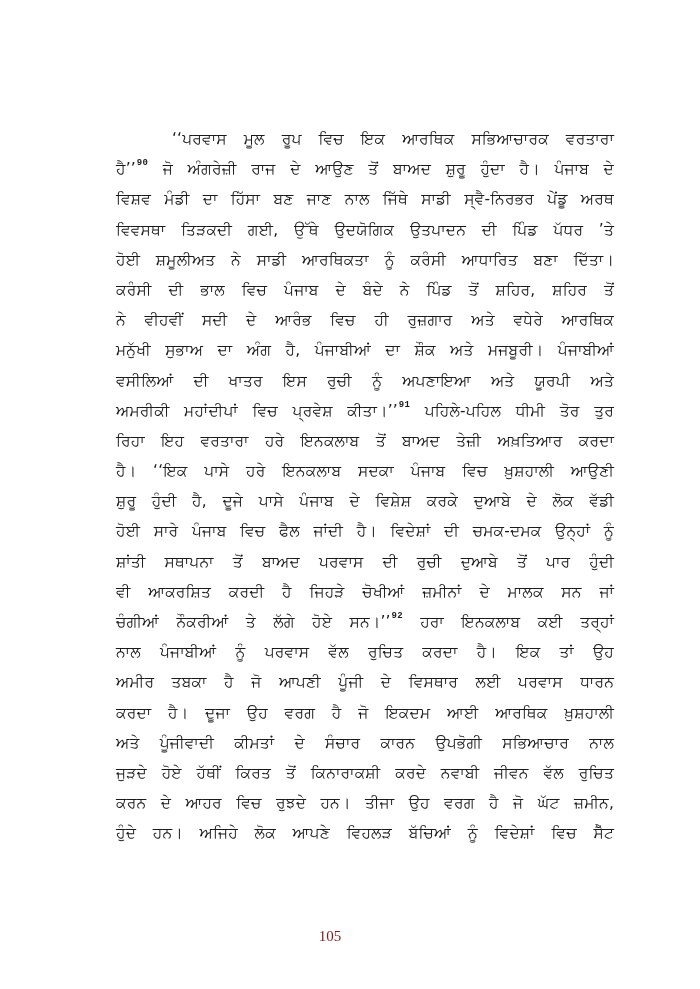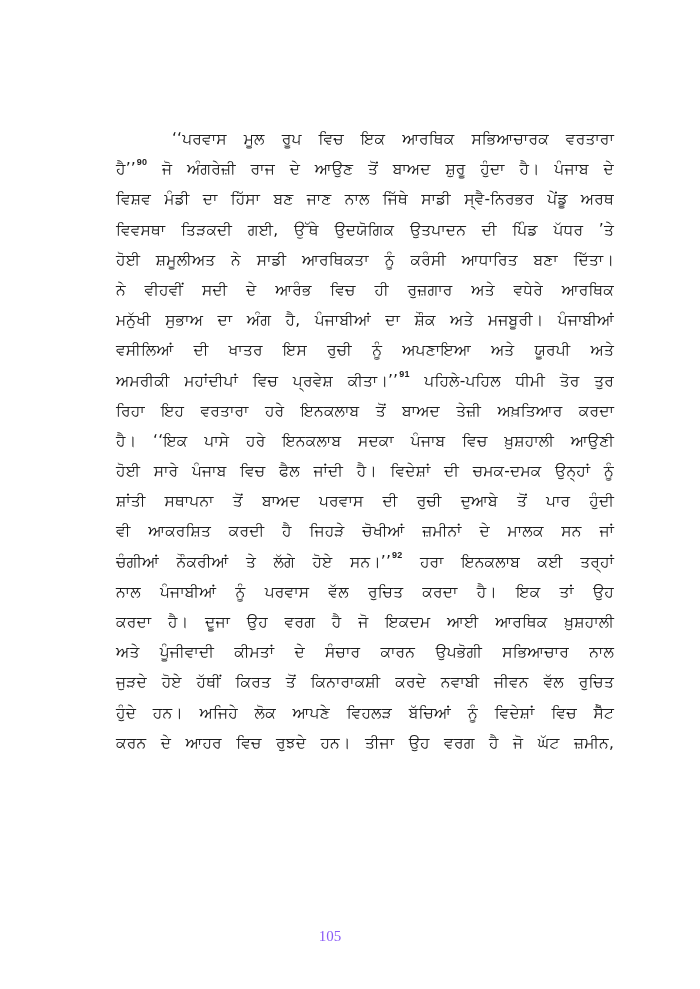--- a/index.html
+++ b/index.html
@@ -32,58 +32,61 @@
       letter-spacing: 0.2px;
       word-spacing: 2px;
     }
     .line.first {
       padding-left: 56px;
     }
     .line.last {
       text-align-last: justify;
     }
     sup {
-      font-family: Liberation Sans, sans-serif;
+      font-family: Liberation Mono, monospace;
       font-size: 9px;
       font-weight: bold;
       vertical-align: 9px;
       line-height: 0;
       margin-left: 1px;
     }
     .page-number {
       position: absolute;
       left: 0;
       width: 660px;
       top: 928px;
       text-align: center;
       font-family: "Liberation Serif", serif;
       font-size: 15px;
-      color: #8b5cf6;
+      color: #7f1d1d;
     }
   </style>
 </head>
 <body>
 
 <div class="page">
   <div class="line first"><span>‘‘ਪਰਵਾਸ ਮੂਲ ਰੂਪ ਵਿਚ ਇਕ ਆਰਥਿਕ ਸਭਿਆਚਾਰਕ ਵਰਤਾਰਾ</span></div>
   <div class="line"><span>ਹੈ’’</span><sup>90</sup><span> ਜੋ ਅੰਗਰੇਜ਼ੀ ਰਾਜ ਦੇ ਆਉਣ ਤੋਂ ਬਾਅਦ ਸ਼ੁਰੂ ਹੁੰਦਾ ਹੈ। ਪੰਜਾਬ ਦੇ</span></div>
   <div class="line"><span>ਵਿਸ਼ਵ ਮੰਡੀ ਦਾ ਹਿੱਸਾ ਬਣ ਜਾਣ ਨਾਲ ਜਿੱਥੇ ਸਾਡੀ ਸ੍ਵੈ-ਨਿਰਭਰ ਪੇਂਡੂ ਅਰਥ</span></div>
   <div class="line"><span>ਵਿਵਸਥਾ ਤਿੜਕਦੀ ਗਈ, ਉੱਥੇ ਉਦਯੋਗਿਕ ਉਤਪਾਦਨ ਦੀ ਪਿੰਡ ਪੱਧਰ ’ਤੇ</span></div>
   <div class="line"><span>ਹੋਈ ਸ਼ਮੂਲੀਅਤ ਨੇ ਸਾਡੀ ਆਰਥਿਕਤਾ ਨੂੰ ਕਰੰਸੀ ਆਧਾਰਿਤ ਬਣਾ ਦਿੱਤਾ।</span></div>
+  <div class="line"><span>ਕਰੰਸੀ ਦੀ ਭਾਲ ਵਿਚ ਪੰਜਾਬ ਦੇ ਬੰਦੇ ਨੇ ਪਿੰਡ ਤੋਂ ਸ਼ਹਿਰ, ਸ਼ਹਿਰ ਤੋਂ</span></div>
   <div class="line"><span>ਨੇ ਵੀਹਵੀਂ ਸਦੀ ਦੇ ਆਰੰਭ ਵਿਚ ਹੀ ਰੁਜ਼ਗਾਰ ਅਤੇ ਵਧੇਰੇ ਆਰਥਿਕ</span></div>
   <div class="line"><span>ਮਨੁੱਖੀ ਸੁਭਾਅ ਦਾ ਅੰਗ ਹੈ, ਪੰਜਾਬੀਆਂ ਦਾ ਸ਼ੌਕ ਅਤੇ ਮਜਬੂਰੀ। ਪੰਜਾਬੀਆਂ</span></div>
   <div class="line"><span>ਵਸੀਲਿਆਂ ਦੀ ਖਾਤਰ ਇਸ ਰੁਚੀ ਨੂੰ ਅਪਣਾਇਆ ਅਤੇ ਯੂਰਪੀ ਅਤੇ</span></div>
   <div class="line"><span>ਅਮਰੀਕੀ ਮਹਾਂਦੀਪਾਂ ਵਿਚ ਪ੍ਰਵੇਸ਼ ਕੀਤਾ।’’</span><sup>91</sup><span> ਪਹਿਲੇ-ਪਹਿਲ ਧੀਮੀ ਤੋਰ ਤੁਰ</span></div>
   <div class="line"><span>ਰਿਹਾ ਇਹ ਵਰਤਾਰਾ ਹਰੇ ਇਨਕਲਾਬ ਤੋਂ ਬਾਅਦ ਤੇਜ਼ੀ ਅਖ਼ਤਿਆਰ ਕਰਦਾ</span></div>
   <div class="line"><span>ਹੈ। ‘‘ਇਕ ਪਾਸੇ ਹਰੇ ਇਨਕਲਾਬ ਸਦਕਾ ਪੰਜਾਬ ਵਿਚ ਖ਼ੁਸ਼ਹਾਲੀ ਆਉਣੀ</span></div>
+  <div class="line"><span>ਸ਼ੁਰੂ ਹੁੰਦੀ ਹੈ, ਦੂਜੇ ਪਾਸੇ ਪੰਜਾਬ ਦੇ ਵਿਸ਼ੇਸ਼ ਕਰਕੇ ਦੁਆਬੇ ਦੇ ਲੋਕ ਵੱਡੀ</span></div>
   <div class="line"><span>ਹੋਈ ਸਾਰੇ ਪੰਜਾਬ ਵਿਚ ਫੈਲ ਜਾਂਦੀ ਹੈ। ਵਿਦੇਸ਼ਾਂ ਦੀ ਚਮਕ-ਦਮਕ ਉਨ੍ਹਾਂ ਨੂੰ</span></div>
   <div class="line"><span>ਸ਼ਾਂਤੀ ਸਥਾਪਨਾ ਤੋਂ ਬਾਅਦ ਪਰਵਾਸ ਦੀ ਰੁਚੀ ਦੁਆਬੇ ਤੋਂ ਪਾਰ ਹੁੰਦੀ</span></div>
   <div class="line"><span>ਵੀ ਆਕਰਸ਼ਿਤ ਕਰਦੀ ਹੈ ਜਿਹੜੇ ਚੋਖੀਆਂ ਜ਼ਮੀਨਾਂ ਦੇ ਮਾਲਕ ਸਨ ਜਾਂ</span></div>
   <div class="line"><span>ਚੰਗੀਆਂ ਨੌਕਰੀਆਂ ਤੇ ਲੱਗੇ ਹੋਏ ਸਨ।’’</span><sup>92</sup><span> ਹਰਾ ਇਨਕਲਾਬ ਕਈ ਤਰ੍ਹਾਂ</span></div>
   <div class="line"><span>ਨਾਲ ਪੰਜਾਬੀਆਂ ਨੂੰ ਪਰਵਾਸ ਵੱਲ ਰੁਚਿਤ ਕਰਦਾ ਹੈ। ਇਕ ਤਾਂ ਉਹ</span></div>
+  <div class="line"><span>ਅਮੀਰ ਤਬਕਾ ਹੈ ਜੋ ਆਪਣੀ ਪੂੰਜੀ ਦੇ ਵਿਸਥਾਰ ਲਈ ਪਰਵਾਸ ਧਾਰਨ</span></div>
   <div class="line"><span>ਕਰਦਾ ਹੈ। ਦੂਜਾ ਉਹ ਵਰਗ ਹੈ ਜੋ ਇਕਦਮ ਆਈ ਆਰਥਿਕ ਖ਼ੁਸ਼ਹਾਲੀ</span></div>
   <div class="line"><span>ਅਤੇ ਪੂੰਜੀਵਾਦੀ ਕੀਮਤਾਂ ਦੇ ਸੰਚਾਰ ਕਾਰਨ ਉਪਭੋਗੀ ਸਭਿਆਚਾਰ ਨਾਲ</span></div>
   <div class="line"><span>ਜੁੜਦੇ ਹੋਏ ਹੱਥੀਂ ਕਿਰਤ ਤੋਂ ਕਿਨਾਰਾਕਸ਼ੀ ਕਰਦੇ ਨਵਾਬੀ ਜੀਵਨ ਵੱਲ ਰੁਚਿਤ</span></div>
+  <div class="line last"><span>ਕਰਨ ਦੇ ਆਹਰ ਵਿਚ ਰੁਝਦੇ ਹਨ। ਤੀਜਾ ਉਹ ਵਰਗ ਹੈ ਜੋ ਘੱਟ ਜ਼ਮੀਨ,</span></div>
   <div class="line"><span>ਹੁੰਦੇ ਹਨ। ਅਜਿਹੇ ਲੋਕ ਆਪਣੇ ਵਿਹਲੜ ਬੱਚਿਆਂ ਨੂੰ ਵਿਦੇਸ਼ਾਂ ਵਿਚ ਸੈੱਟ</span></div>
-  <div class="line last"><span>ਕਰਨ ਦੇ ਆਹਰ ਵਿਚ ਰੁਝਦੇ ਹਨ। ਤੀਜਾ ਉਹ ਵਰਗ ਹੈ ਜੋ ਘੱਟ ਜ਼ਮੀਨ,</span></div>
 </div>
 
 <div class="page-number">105</div>
 
 </body></html>

